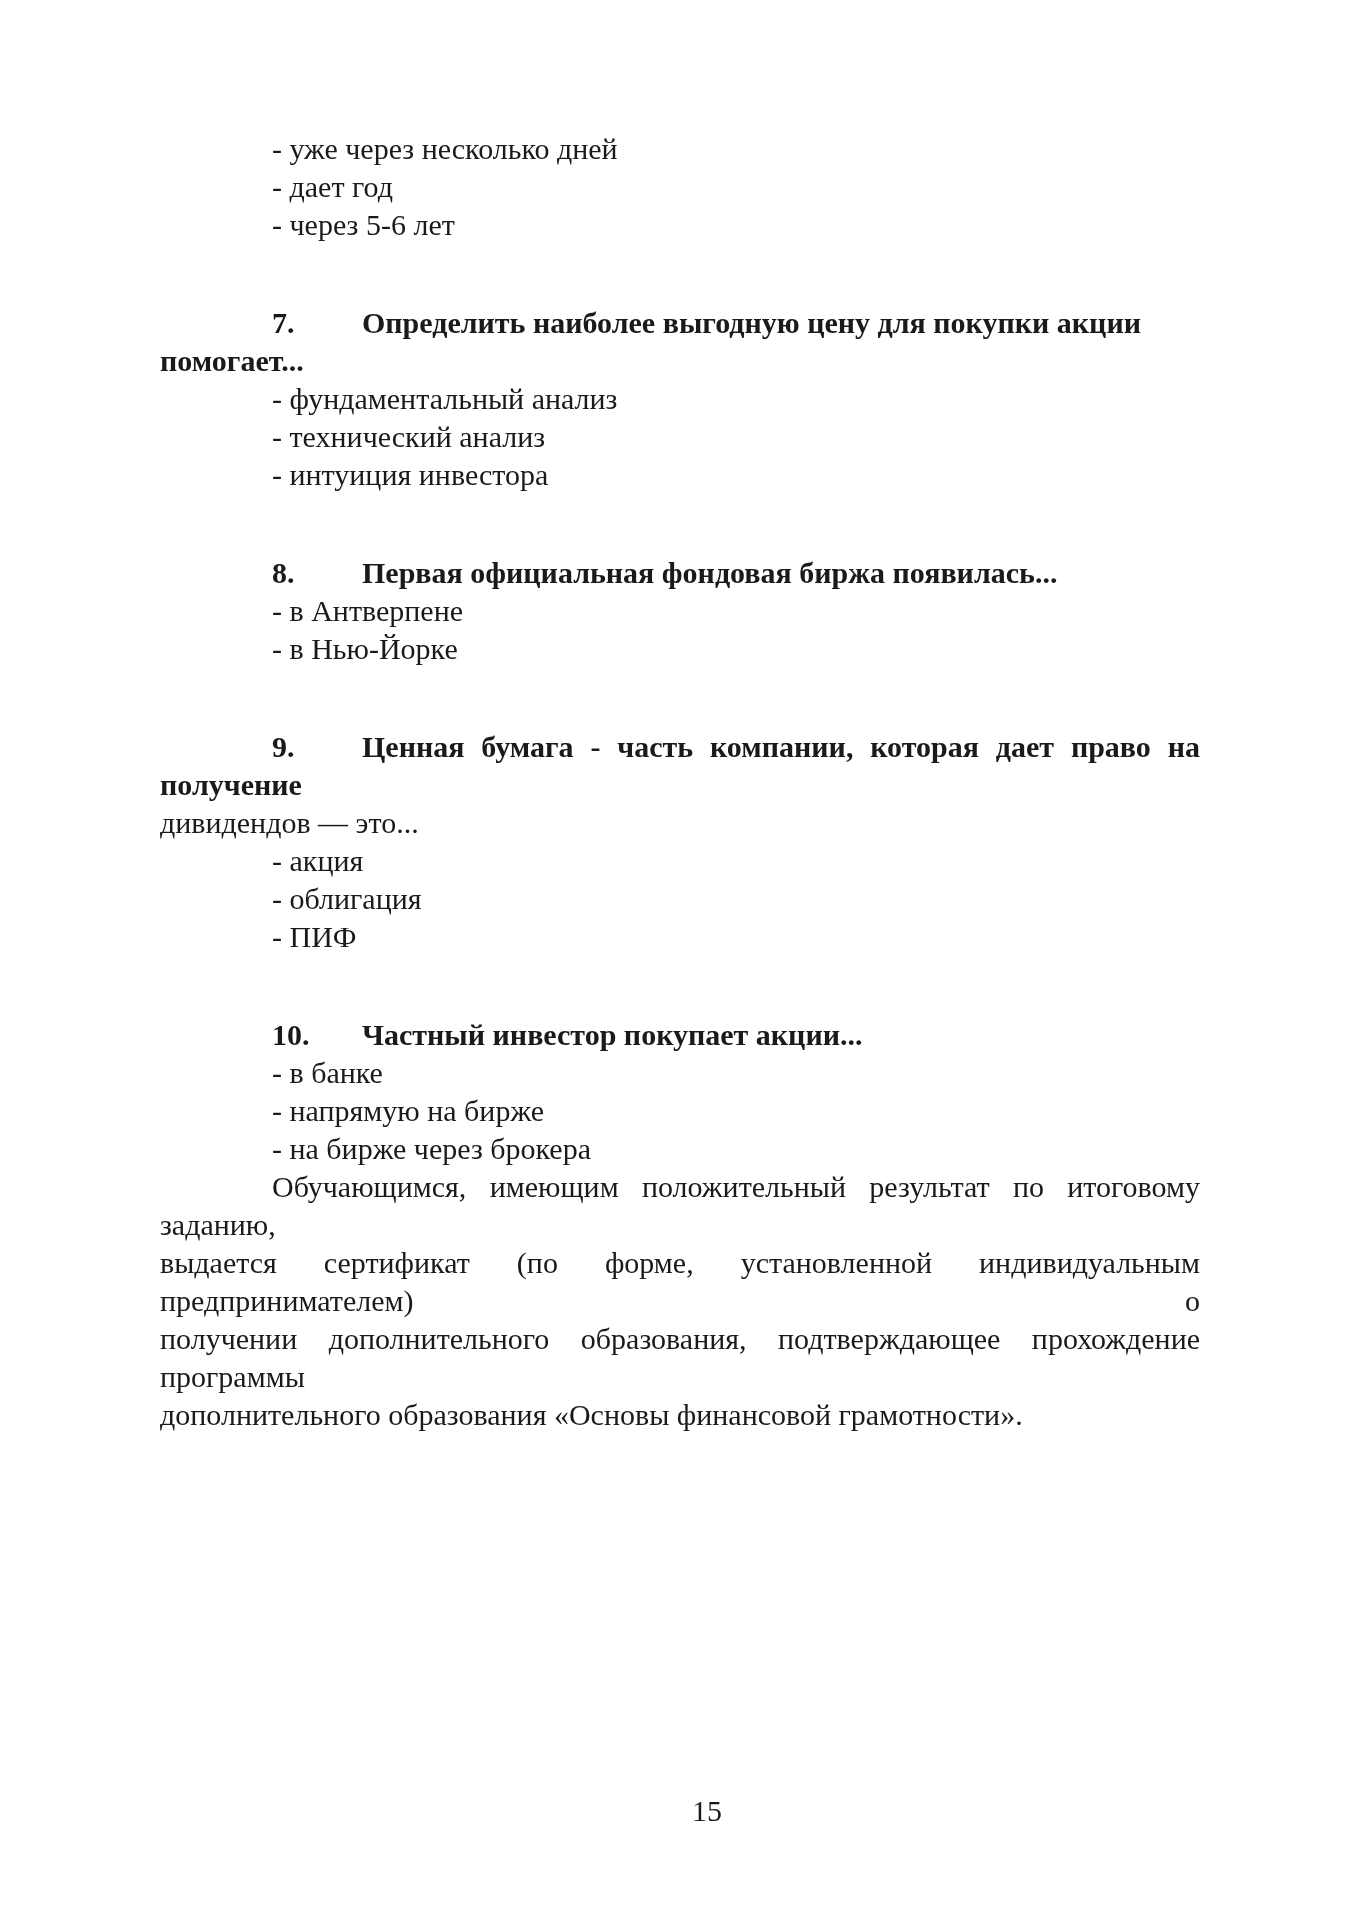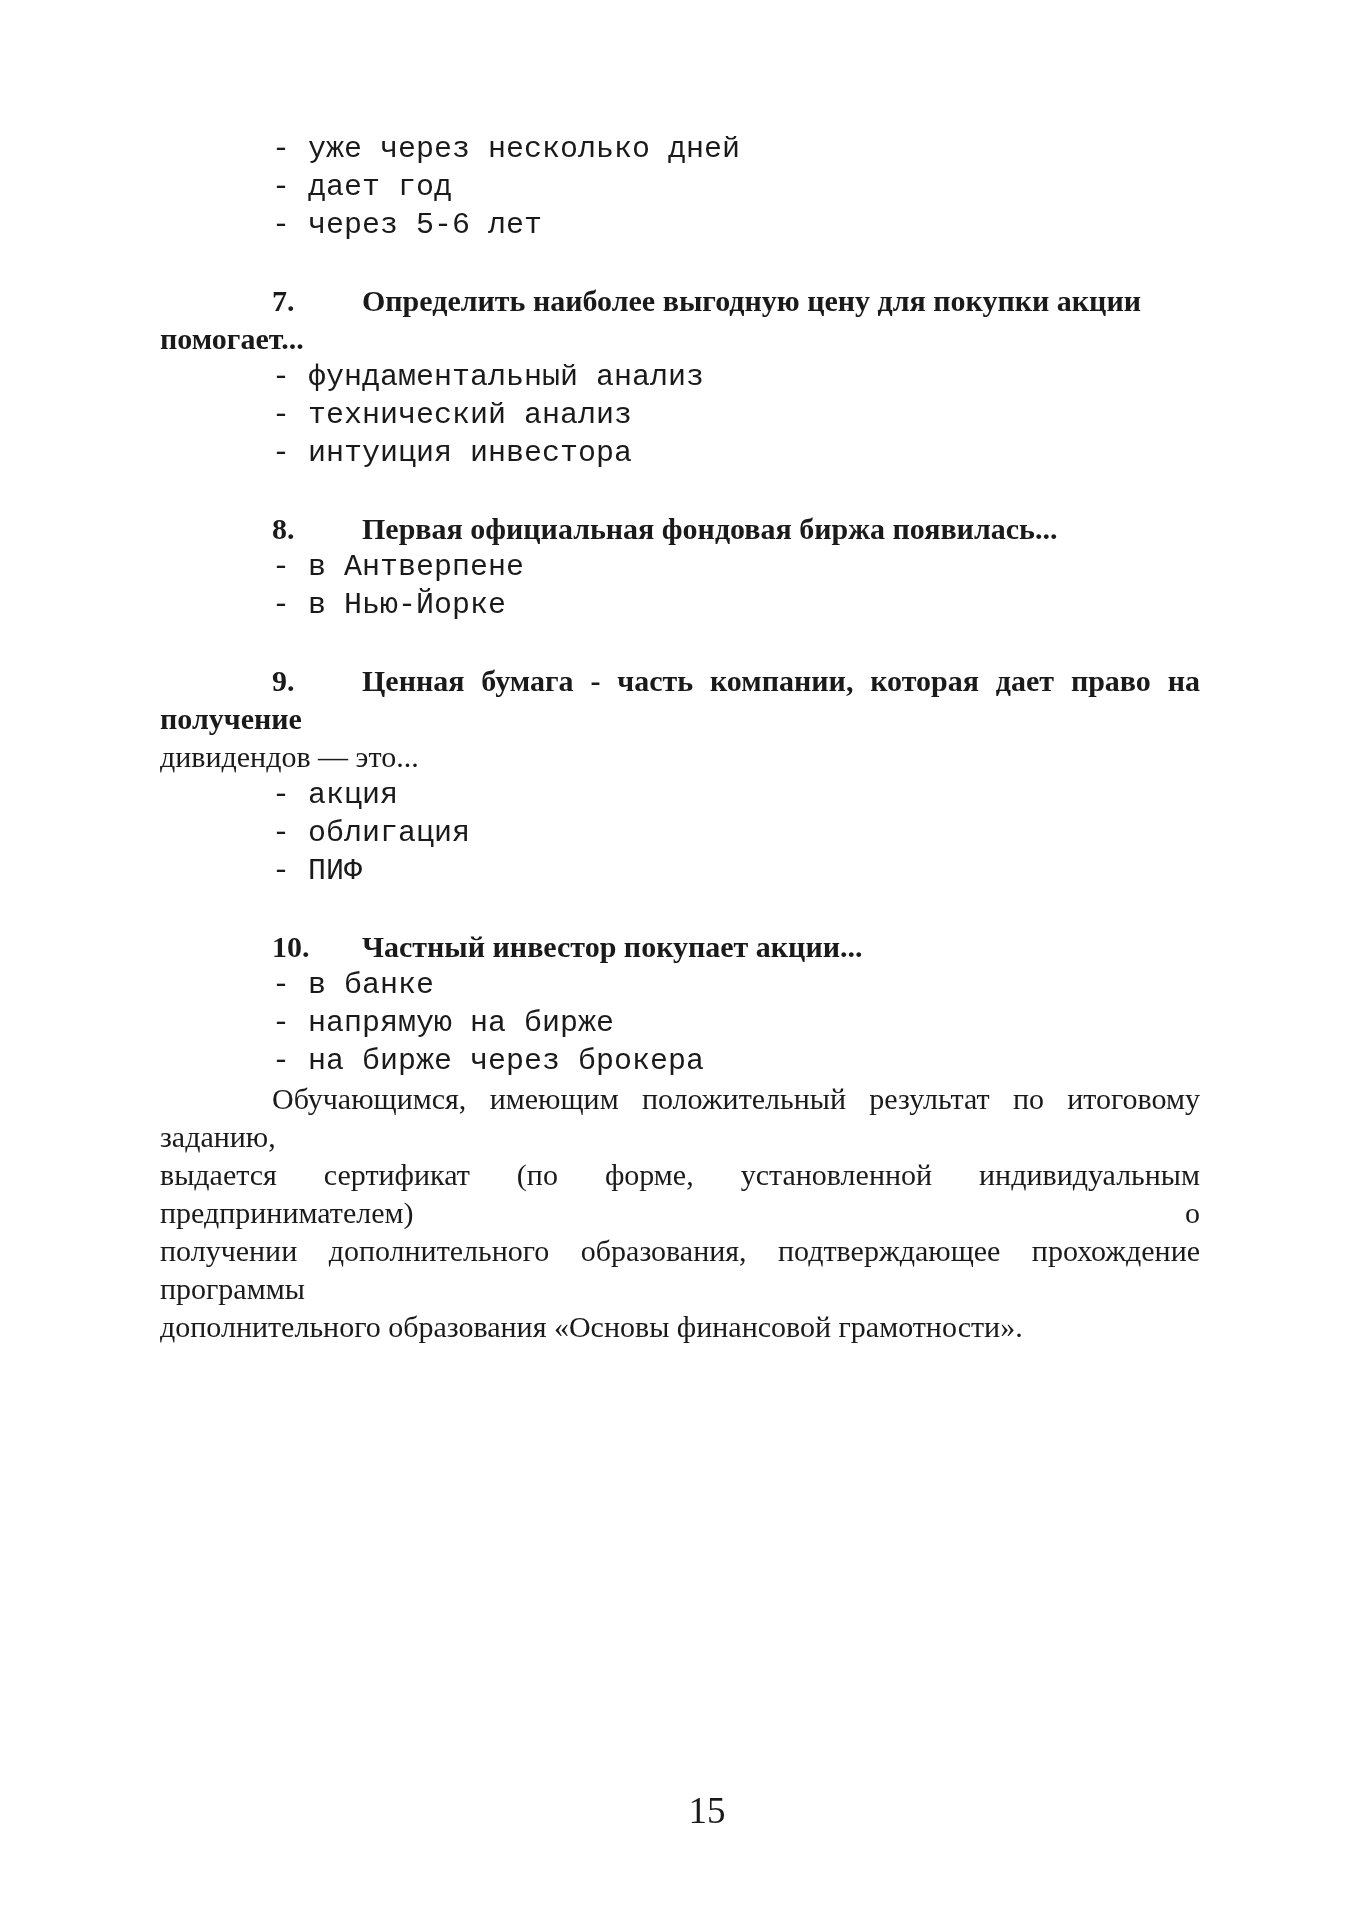--- a/index.html
+++ b/index.html
@@ -19,24 +19,23 @@
   .doc {
     position: absolute;
     left: 160px;
     top: 130px;
     width: 1040px;
     font-size: 30px;
     line-height: 38px;
   }
   .opt {
     padding-left: 112px;
-    font-family: Liberation Mono, monospace;
   }
   .qhead {
-    margin-top: 38px;
+    margin-top: 60px;
     font-weight: bold;
   }
   .qhead-cont {
     font-weight: normal;
   }
   .ind {
     display: inline-block;
     width: 112px;
   }
   .qnum {
@@ -54,21 +53,21 @@
   }
   .pline-first {
   }
   .pagenum {
     position: absolute;
     left: 0;
     right: 0;
     top: 1792px;
     padding-left: 55px;
     text-align: center;
-    font-size: 37px;
+    font-size: 30px;
     line-height: 38px;
   }
 </style>
 </head>
 <body>
 
 <div class="page">
   <div class="doc">
 
     <div class="opt">- уже через несколько дней</div>

